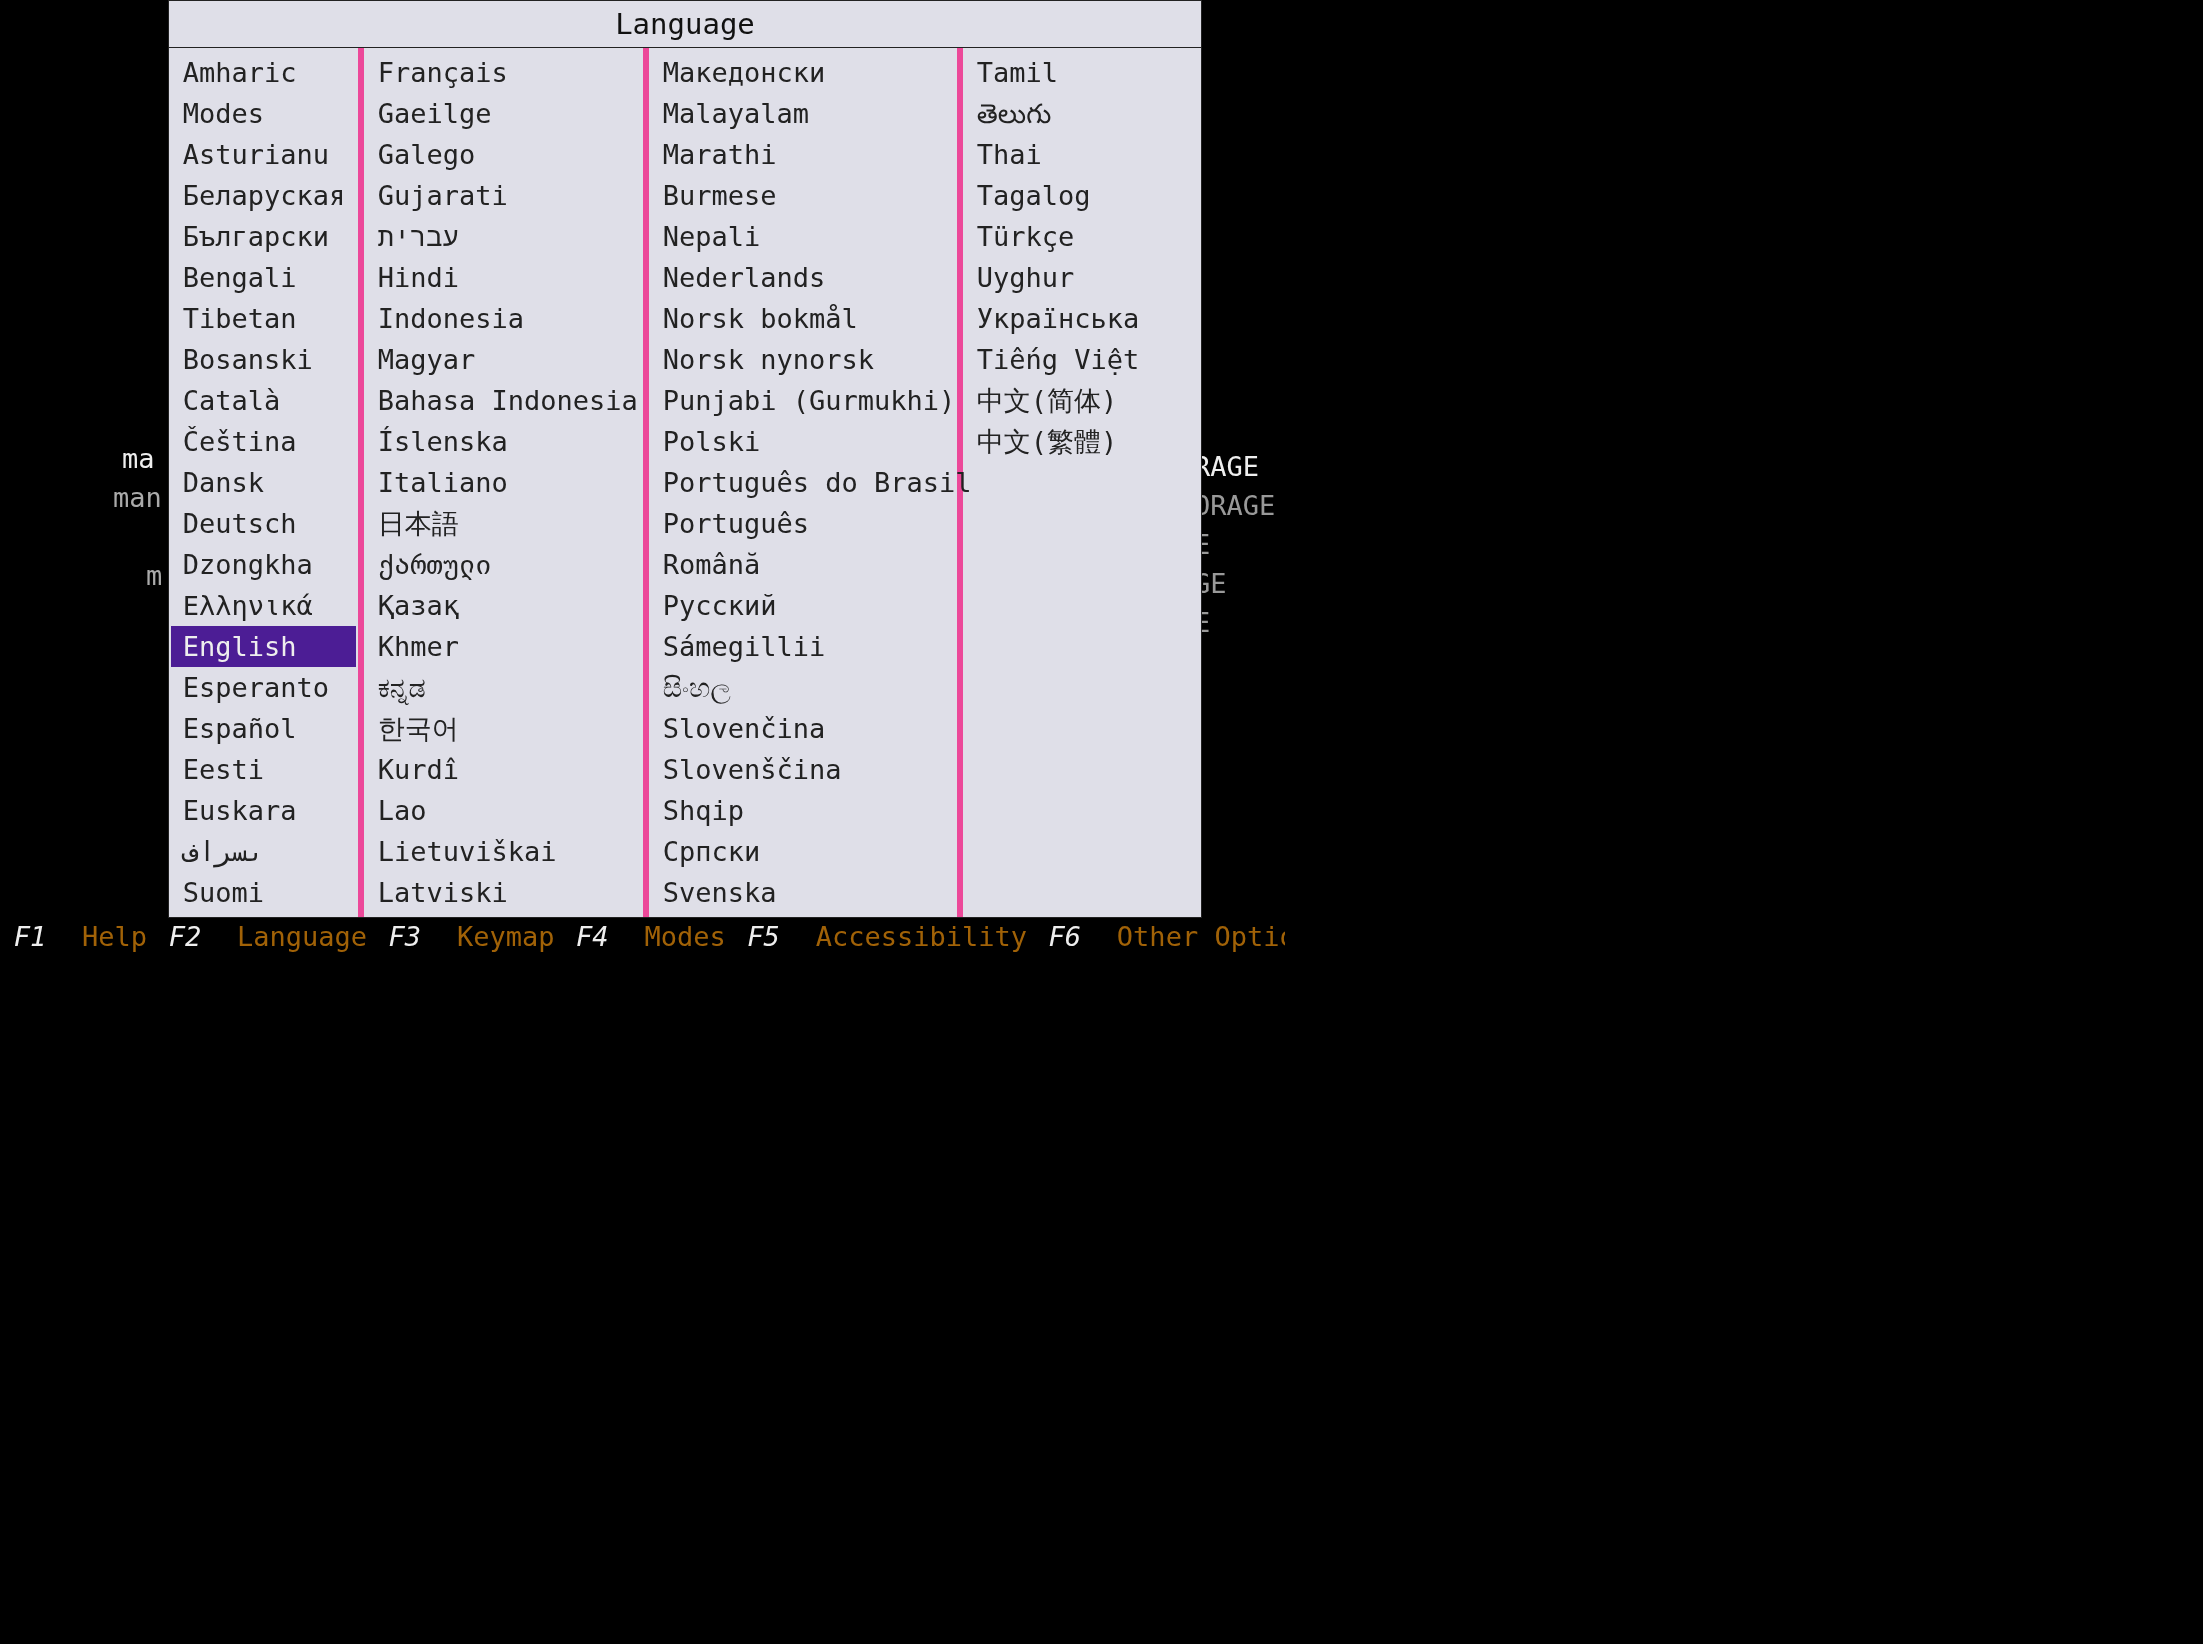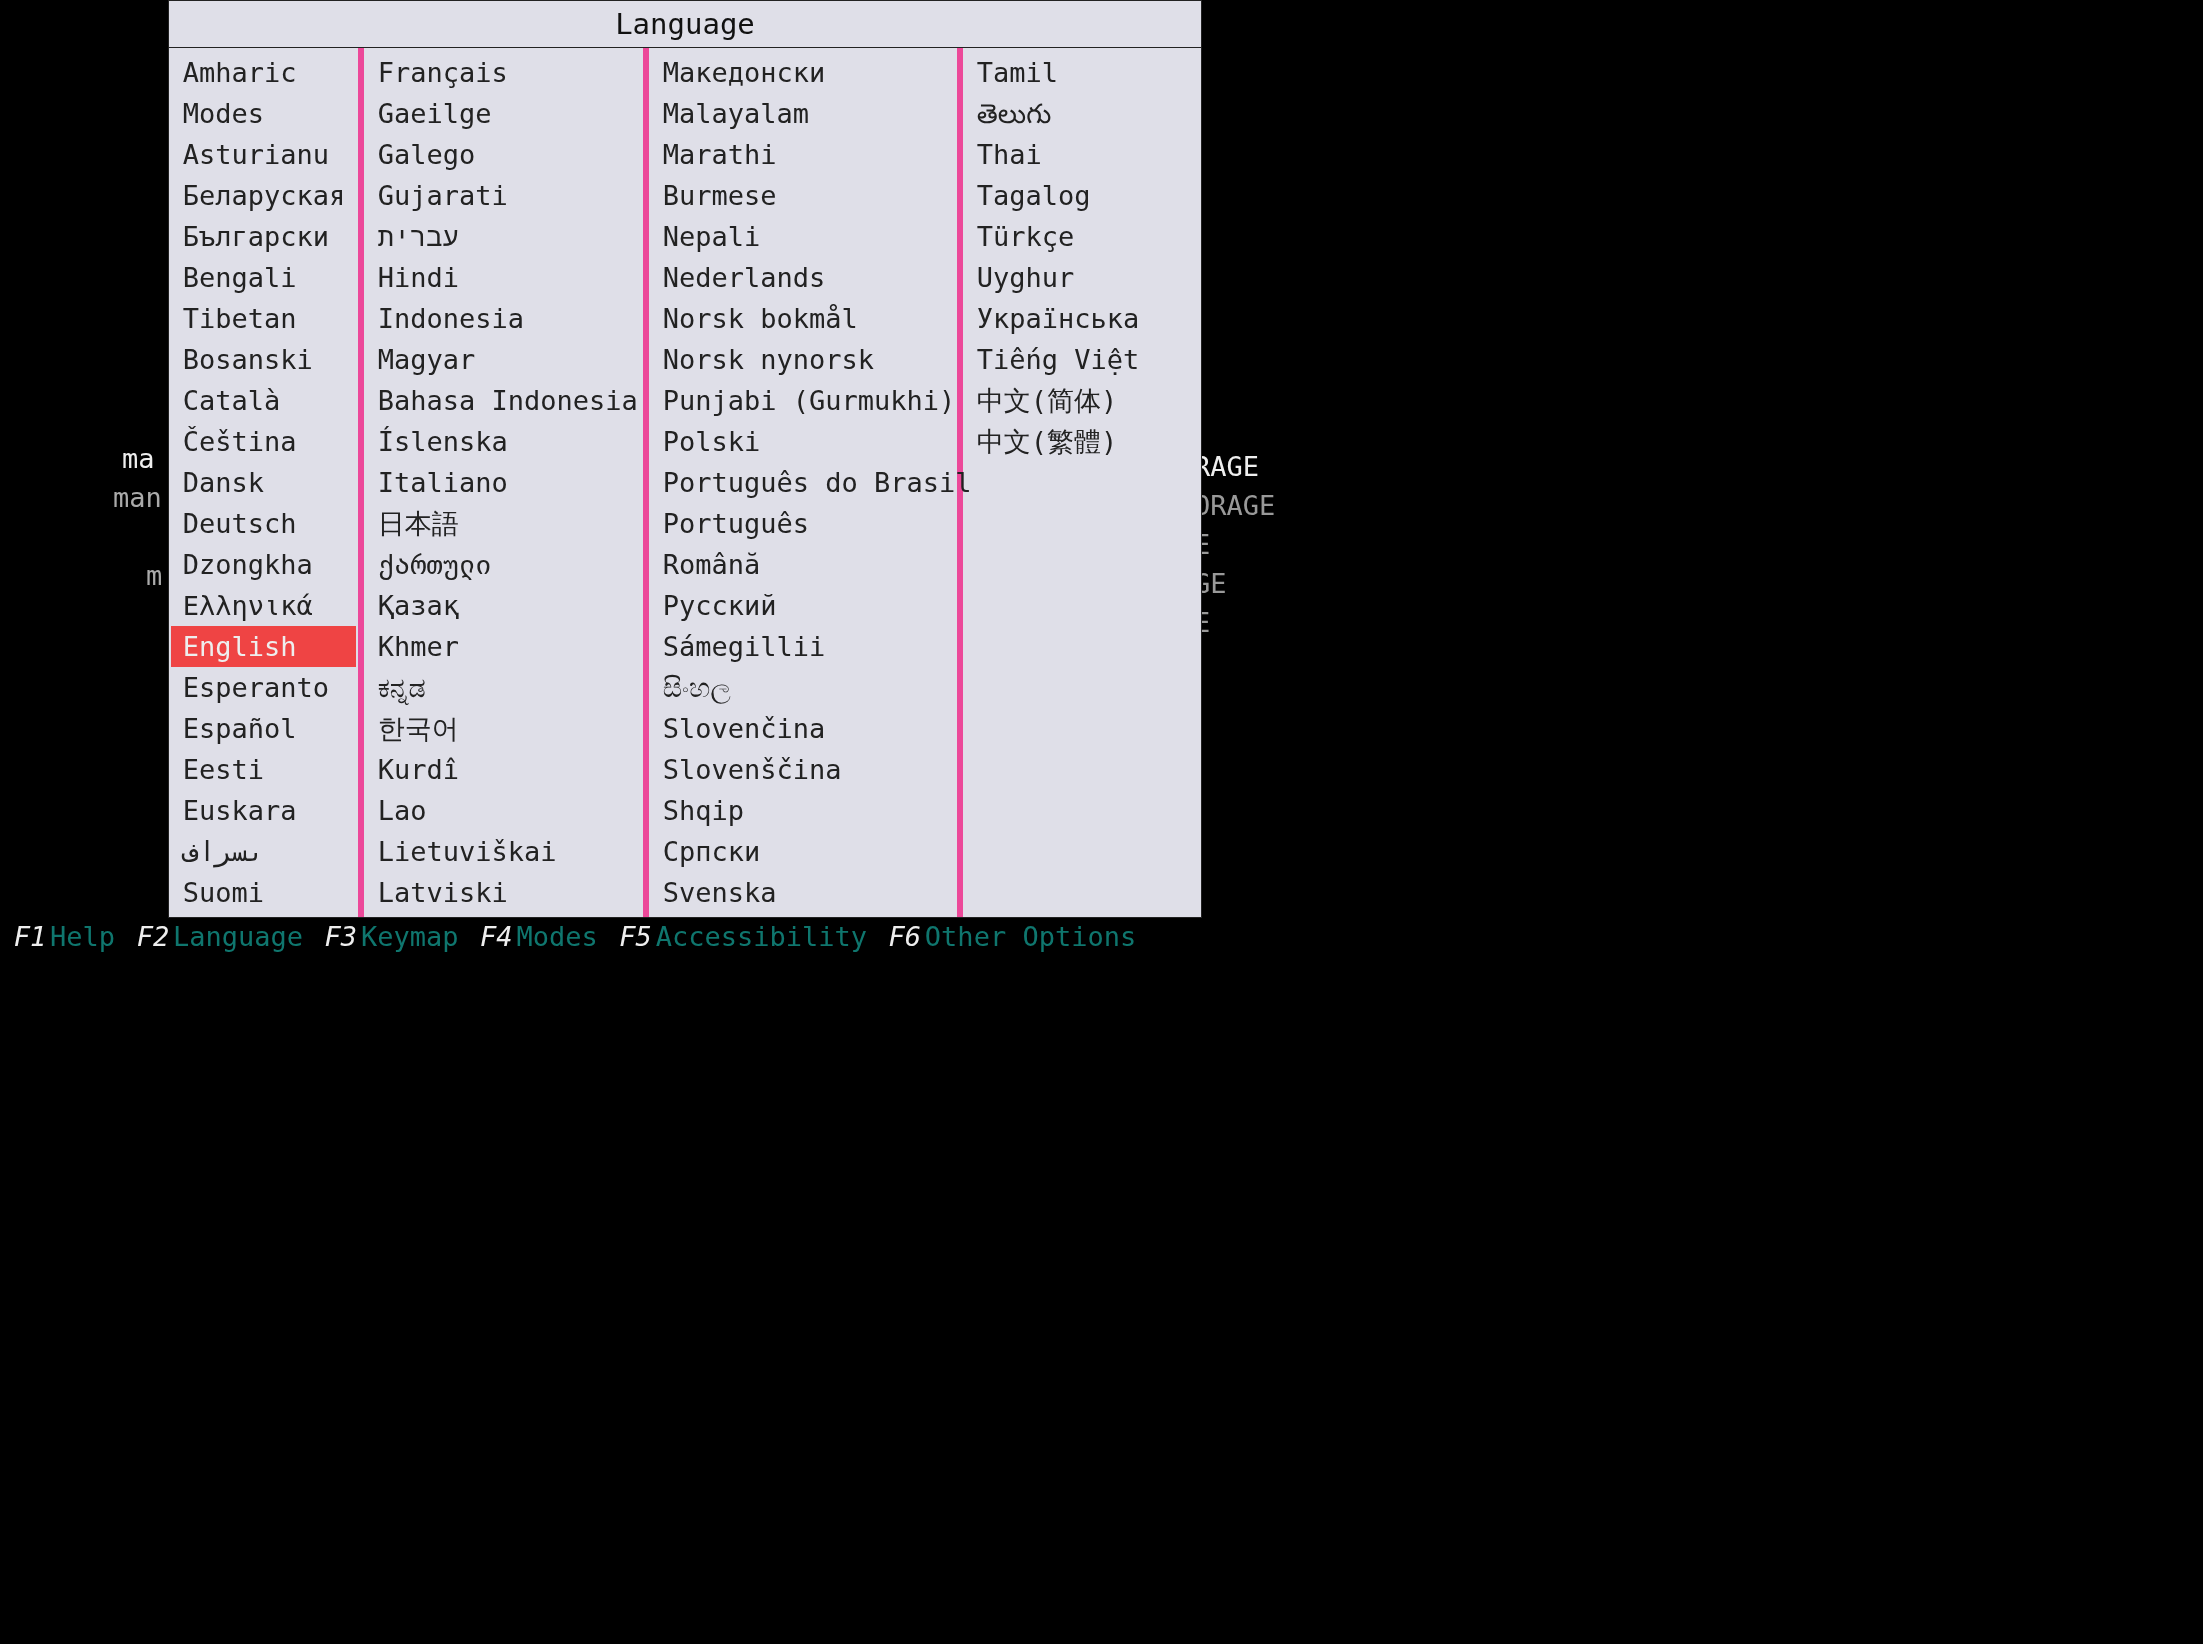--- a/index.html
+++ b/index.html
@@ -52,35 +52,35 @@
     .col-2 { width: 314px; }
     .col-3 { width: 236px; }
     .lang-item {
       padding: 2px 11.7px;
       line-height: 37px;
       white-space: nowrap;
       cursor: pointer;
       color: #222;
     }
     .lang-item.selected {
-      background: #ef4444;
+      background: #4c1d95;
       color: #eee;
     }
     .col-3 .lang-item:nth-child(n+11) { }
     .footer {
       position: absolute;
       bottom: 7.8px;
       left: 13.7px;
       right: 9.8px;
       font-size: 27px;
       color: #888;
       white-space: nowrap;
     }
     .footer .fkey { color: #eee; margin-right: 3.9px; font-style: italic; }
-    .footer .flabel { color: #0f766e; margin-right: 21.5px; }
+    .footer .flabel { color: #a16207; margin-right: 21.5px; margin-left: 32px; }
   </style>
 </head>
 <body>
 
 <div class="bg-text" style="left:122px; top:439px; color:#eee;text-align:right;">ma</div>
 <div class="bg-text" style="left:113px; top:478px; color:#aaa;">man</div>
 <div class="bg-text" style="left:146px; top:556px; color:#aaa;">m</div>
 
 <div class="bg-text bg-right">
   <div style="color:#eee;">D STORAGE</div>

